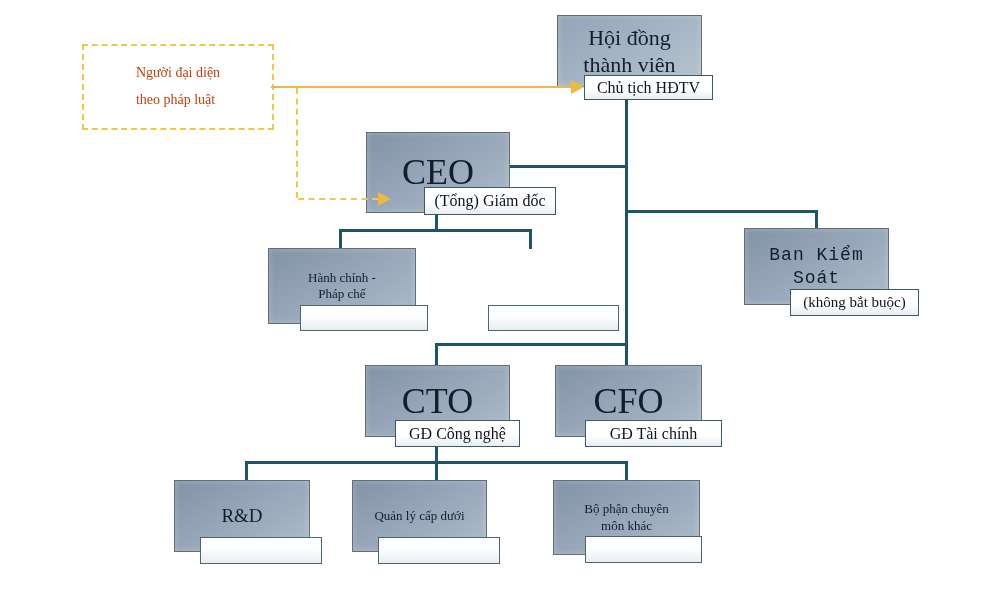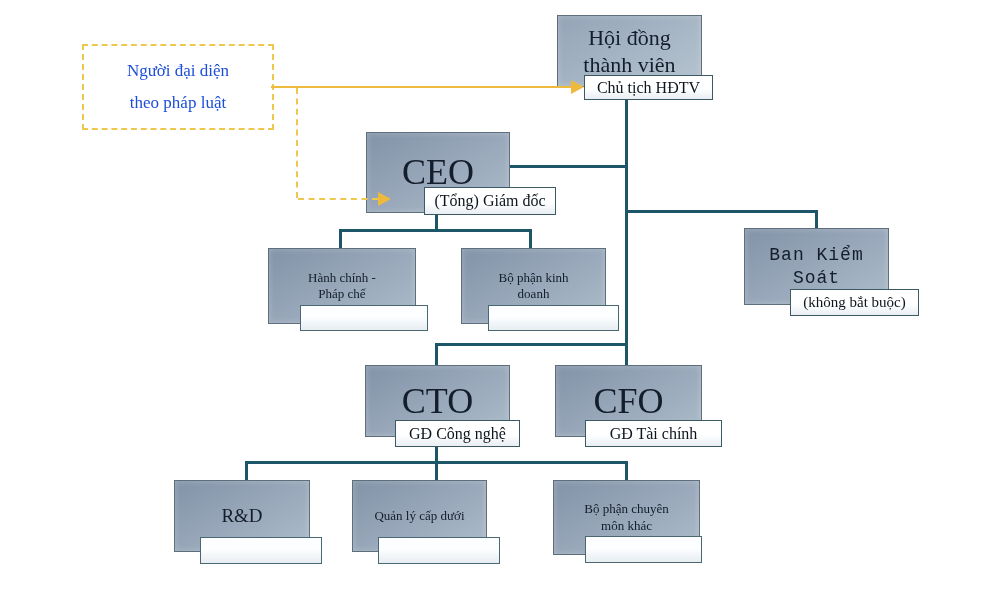--- a/index.html
+++ b/index.html
@@ -30,23 +30,23 @@
     position:absolute;z-index:3;
     background:linear-gradient(#ffffff 55%,#e9eef3);
     border:1px solid #3c5a64;
     display:flex;align-items:center;justify-content:center;text-align:left;
     font-size:16px;color:#0d141c;
   }
   .tag.empty{background:linear-gradient(#fdfeff 45%,#e7edf2);border:1px solid #4a6872;}
   
   .ybox{
     position:absolute;z-index:4;left:82px;top:44px;width:188px;height:82px;
-    border:2px dashed #eec84e;color:#1d4ed8;
-    display:flex;align-items:center;justify-content:center;text-align:center;
-    font-size:17px;line-height:1.9;white-space:pre-line;
+    border:2px dashed #eec84e;color:#c2410c;
+    display:flex;align-items:center;justify-content:center;
+    font-size:14px;line-height:1.9;white-space:pre-line;
   }
   .yline{position:absolute;z-index:4;background:#edba3e;}
   .ydash-v{position:absolute;z-index:4;border-left:2px dashed #eec84e;}
   .ydash-h{position:absolute;z-index:4;border-top:2px dashed #eec84e;}
   .yarrow{
     position:absolute;z-index:5;width:0;height:0;
     border-top:7px solid transparent;border-bottom:7px solid transparent;
     border-left:13px solid #edba3e;
   }
 </style>
@@ -78,24 +78,20 @@
 
   <div class="node" style="left:366px;top:132px;width:142px;height:79px;">
     <span class="node-title t-xl">CEO</span>
   </div>
 
   <div class="node" style="left:268px;top:248px;width:146px;height:74px;">
     <span class="node-title t-md">Hành chính -
 Pháp chế</span>
   </div>
 
-  <div class="node" style="left:461px;top:248px;width:143px;height:74px;">
-    <span class="node-title t-md">Bộ phận kinh
-doanh</span>
-  </div>
 
   <div class="node" style="left:744px;top:228px;width:143px;height:75px;">
     <span class="node-title mono">Ban Kiểm
 Soát</span>
   </div>
 
   <div class="node" style="left:365px;top:365px;width:143px;height:70px;">
     <span class="node-title t-xl">CTO</span>
   </div>
 

